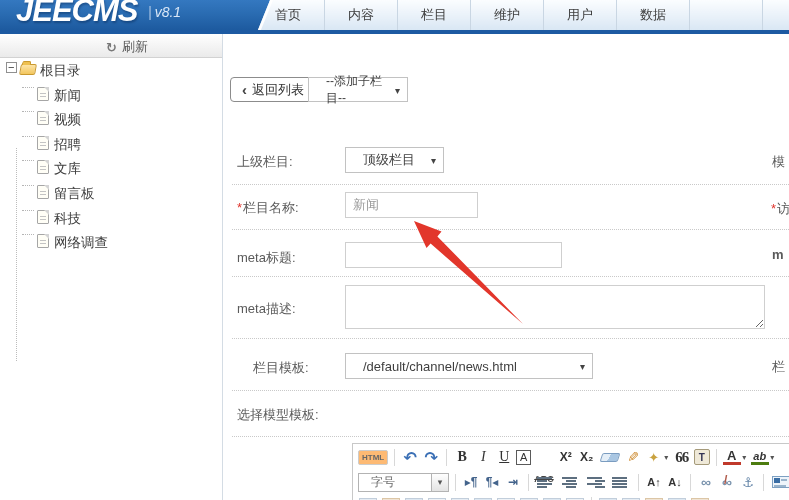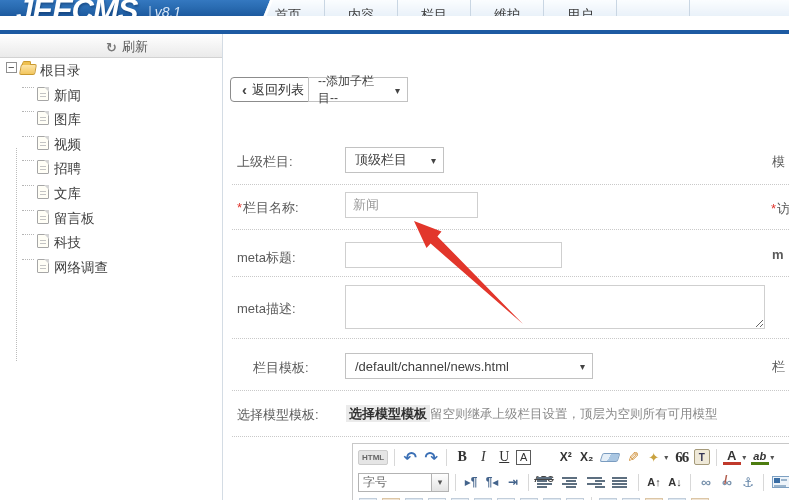--- a/index.html
+++ b/index.html
@@ -1,21 +1,21 @@
 <!DOCTYPE html>
 <html><head>
 <meta charset="utf-8">
 <style>
   * { box-sizing: border-box; margin: 0; padding: 0; }
   html,body { width:789px; height:500px; }
   body { font-family:"Liberation Sans","DejaVu Sans",sans-serif; background:#fff; }
   #page { position:relative; width:789px; height:500px; overflow:hidden; background:#fff; }
 
   
-  .header { position:absolute; left:0; top:0; width:789px; height:16px; overflow:hidden;
+  .header { position:absolute; left:0; top:0; width:789px; height:30px; overflow:hidden;
     background:linear-gradient(180deg,#3478c0 0%,#2a6cb2 45%,#1d5a9f 100%); }
   .logo { position:absolute; left:16px; top:-7px; font-size:31px; font-weight:bold; font-style:italic;
     color:#fff; letter-spacing:-1px; text-shadow:1px 2px 2px rgba(0,30,70,.35); }
   .version { position:absolute; left:148px; top:4px; font-size:14px; color:#d9e7f7; font-style:italic; }
   .version::before { content:"|"; margin-right:3px; color:#a8c4e4; }
   .navzone { position:absolute; left:252px; top:0; width:537px; height:30px; overflow:hidden; }
   .navbg { position:absolute; left:12px; top:0; width:600px; height:30px;
     background:linear-gradient(180deg,#fbfdff 0%,#e9f1f9 55%,#d9e7f4 100%);
     transform:skewX(-22deg); border-left:3px solid rgba(255,255,255,.9); }
   .tabs { position:absolute; left:0; top:0; height:30px; display:flex; }
@@ -57,21 +57,21 @@
     border-style:solid; border-width:0 5px 5px 0; border-color:transparent #d4d4d4 transparent transparent; }
   .t-doc::after { content:""; position:absolute; left:2px; top:5px; width:6px; height:1px;
     background:#c4c4c4; box-shadow:0 3px 0 #c4c4c4; }
 
   
   .backbtn { position:absolute; left:230px; top:77px; height:25px; padding:0 11px;
     background:#fff; border:1px solid #8c8c8c; border-radius:4px; font-size:13px; color:#333;
     display:flex; align-items:center; gap:5px; cursor:pointer; font-family:inherit; }
   .backbtn .chev { font-size:15px; font-weight:bold; color:#444; }
   .sel { background:#fff; border:1px solid #c2c2c2; display:flex; align-items:center;
-    padding:0 22px 0 9px; position:relative; font-size:13px; color:#3f3f3f; cursor:pointer; }
+    padding:0 22px 0 17px; position:relative; font-size:13px; color:#3f3f3f; cursor:pointer; }
   .sel::after { content:"▾"; position:absolute; right:7px; top:50%; transform:translateY(-50%);
     font-size:10px; color:#444; }
   .addsel { position:absolute; left:308px; top:77px; height:25px; width:100px; font-size:12px; }
   .flabel { position:absolute; left:237px; font-size:13px; color:#5a5a5a; }
   .star { color:#e0342c; margin-right:1px; }
   .fsep { position:absolute; left:232px; right:0; border-top:1px dotted #c9c9c9; }
   .finput { position:absolute; background:#fff; border:1px solid #cfcfcf; font-size:13px;
     color:#444; padding:0 7px; font-family:inherit; }
   .ftext { position:absolute; background:#fff; border:1px solid #cfcfcf; font-size:13px;
     color:#444; padding:3px 6px; resize:both; font-family:inherit; }
@@ -88,40 +88,40 @@
   
   .editor { position:absolute; left:352px; top:443px; width:470px; height:90px;
     border:1px solid #c8c8c8; background:#fff; overflow:hidden; }
   .erow { display:flex; align-items:center; height:26px; padding-left:5px; gap:3px; }
   .erow2 { height:24px; }
   .erow3 { height:20px; margin-top:1px; }
   .tb { display:inline-flex; align-items:center; justify-content:center; min-width:18px;
     height:20px; font-size:13px; color:#333; cursor:pointer; flex:none; }
   .vsep { min-width:1px; width:1px; height:17px; background:#d8d8d8; margin:0 3px; cursor:default; }
   .b-html { font-size:8px; font-weight:bold; color:#666; border:1px solid #ccc;
-    background:#e5e5e5; padding:2px 3px; height:auto; border-radius:2px; }
+    background:#fdba74; padding:2px 3px; height:auto; border-radius:2px; }
   .b-blue { color:#3a6fb5; font-weight:bold; font-size:16px; }
   .b-bold { font-weight:bold; font-family:"Liberation Serif",serif; font-size:14px; }
   .b-ital { font-style:italic; font-family:"Liberation Serif",serif; font-size:14px; }
   .b-under { text-decoration:underline; font-family:"Liberation Serif",serif; font-size:14px; }
   .b-boxa { border:1px solid #5a5a5a; font-size:11px; height:15px; min-width:15px; }
   .b-strike { font-size:9px; text-decoration:line-through; font-weight:bold; color:#444;margin-top:44px; }
   .b-dark { font-weight:bold; font-size:12px; }
   .b-eraser { width:14px; height:9px; border:1px solid #7a9cc0; border-radius:2px;
     background:linear-gradient(105deg,#e4eef7 45%,#a9c6e2 45%); transform:skewX(-18deg); margin:0 2px; }
   .b-brush { color:#cd8a2e; font-size:14px; transform:scaleX(-1); }
   .b-wand { color:#c9a23f; font-size:13px; }
   .b-mini { font-size:8px; color:#555; min-width:7px; margin-left:-3px; }
   .b-quote { font-family:"Liberation Serif",serif; font-weight:bold; font-size:15px; letter-spacing:-1px; }
   .b-paste { border:1px solid #a59a7a; background:#efe9d8; font-size:10px; font-weight:bold;
     color:#335; min-width:16px; height:16px; border-radius:2px; }
   .b-fcolor { font-weight:bold; font-size:13px; border-bottom:3px solid #c0392b; height:16px; }
   .b-bcolor { font-weight:bold; font-style:italic; font-size:11px; border-bottom:3px solid #4d7c0f; height:16px; }
   .b-combo { width:74px; height:19px; border:1px solid #b3b3b3; justify-content:flex-start;
-    padding:0 4px; font-size:12px; color:#666; background:#fff; }
+    padding:0 12px; font-size:12px; color:#666; background:#fff; }
   .b-combocaret { width:14px; height:19px; border:1px solid #b3b3b3; margin-left:-4px;
     font-size:9px; color:#555; background:linear-gradient(#fefefe,#e4e4e4); }
   .b-para { color:#44648c; font-size:12px; font-weight:bold; }
   .b-al,.b-ac,.b-ar,.b-aj { width:15px; height:11px; background-repeat:no-repeat;
     background-image:linear-gradient(#5d6f80,#5d6f80),linear-gradient(#5d6f80,#5d6f80),linear-gradient(#5d6f80,#5d6f80),linear-gradient(#5d6f80,#5d6f80);
     background-size:15px 2px,10px 2px,15px 2px,10px 2px; margin:0 2px; }
   .b-al { background-position:0 0,0 3px,0 6px,0 9px; }
   .b-ac { background-position:0 0,50% 3px,0 6px,50% 9px; }
   .b-ar { background-position:0 0,100% 3px,0 6px,100% 9px; }
   .b-aj { background-size:15px 2px,15px 2px,15px 2px,15px 2px; background-position:0 0,0 3px,0 6px,0 9px; }
@@ -164,20 +164,23 @@
 
           <div class="tab">
             <span>维护</span>
           </div>
 
           <div class="tab">
             <span>用户</span>
           </div>
 
 
+          <div class="tab">
+            <span>数据</span>
+          </div>
 
           <div class="tab">
             
           </div>
         </div>
     </div>
   </div>
   <div class="bluestrip"></div>
 
   <div class="bar2 left">
@@ -197,25 +200,20 @@
           <span class=" t-folder t-open"></span>
           <span class="lbl">根目录</span>
         </div>
 
         <div class="trow child">
           <span class=" stub"></span>
           <span class=" t-doc"></span>
           <span class="lbl">新闻</span>
         </div>
 
-        <div class="trow child">
-          <span class=" stub"></span>
-          <span class=" t-doc"></span>
-          <span class="lbl">图库</span>
-        </div>
 
         <div class="trow child">
           <span class=" stub"></span>
           <span class=" t-doc"></span>
           <span class="lbl">视频</span>
         </div>
 
 
         <div class="trow child">
           <span class=" stub"></span>
@@ -275,23 +273,20 @@
   <textarea class="ftext" style="left: 345px; top: 285px; width: 420px; height: 44px;"></textarea>
   <div class="fsep" style="top:338px;"></div>
 
   <span class="flabel" style="top:359px;margin-left:16px;"><span>栏目模板:</span></span>
   <div class="sel" style="position:absolute;left:345px;top:353px;width:248px;height:26px;">
     <span>/default/channel/news.html</span>
   </div>
   <div class="fsep" style="top:390px;"></div>
 
   <span class="flabel" style="top:406px;"><span>选择模型模板:</span></span>
-  <span style="position:absolute;left:346px;top:404px;">
-    <span class="modellink">选择模型模板</span><span class="modeltip">留空则继承上级栏目设置，顶层为空则所有可用模型</span>
-  </span>
   <div class="fsep" style="top:436px;"></div>
 
   <div>
 
       <span class="rlab r0"><span class="star"></span><span>模</span></span>
 
       <span class="rlab r1"><span class="star">*</span><span>访</span></span>
 
       <span class="rlab r2"><span class="star"></span><span>m</span></span>
 

